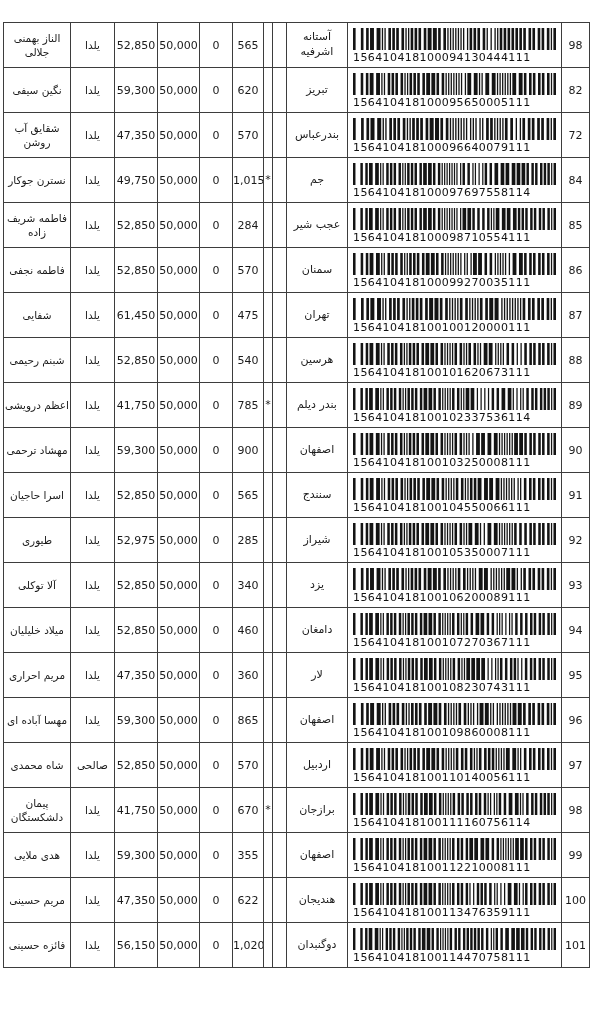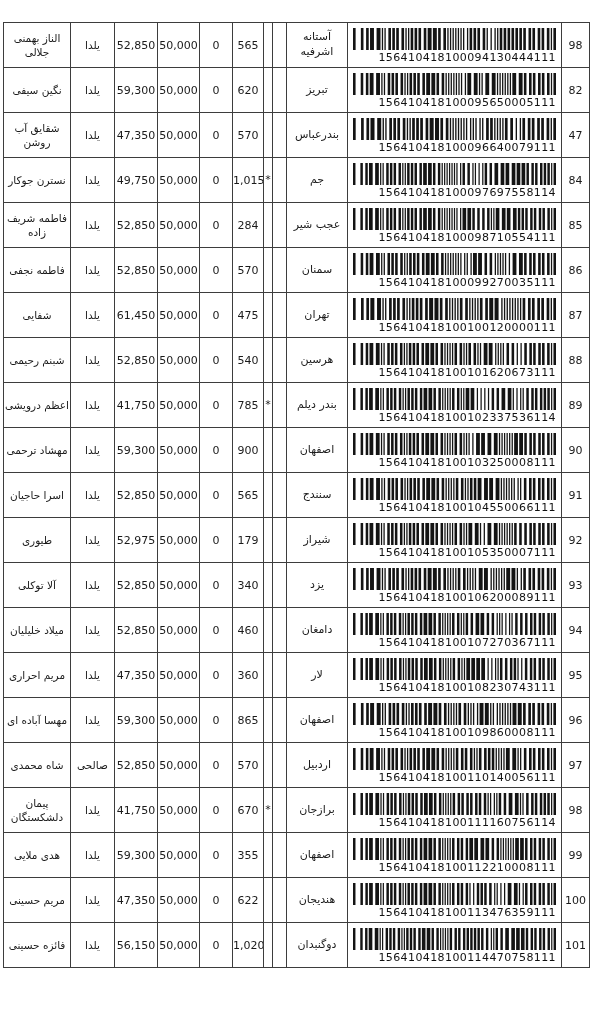--- a/index.html
+++ b/index.html
@@ -67,21 +67,21 @@
   }
   .code-wrap {
     padding: 2px 5px 1px 5px;
   }
   svg.barcode-svg {
     display: block;
     width: 100%;
     height: 22px;
   }
   .code-num {
-    text-align: right;
+    text-align: left;
     font-size: 11px;
     letter-spacing: 0.4px;
     color: #111111;
     margin-top: 1px;
     white-space: nowrap;
   }
 </style>
 </head>
 <body>
 
@@ -304,21 +304,21 @@
                 <rect x="133" y="0" width="2" height="20" fill="#141414"></rect>
                 <rect x="137" y="0" width="2" height="20" fill="#141414"></rect>
                 <rect x="140" y="0" width="2" height="20" fill="#141414"></rect>
                 <rect x="144" y="0" width="2" height="20" fill="#141414"></rect>
                 <rect x="147" y="0" width="1" height="20" fill="#141414"></rect>
                 <rect x="149" y="0" width="2" height="20" fill="#141414"></rect>
               </svg>
         <div class="code-num">156410418100096640079111</div>
       </div>
     </td>
-    <td class="c-no">47</td>
+    <td class="c-no">72</td>
   </tr>
 
   <tr>
     <td class="c-name">نسترن جوکار</td>
     <td class="c-role">یلدا</td>
     <td class="c-amt">49,750</td>
     <td class="c-base">50,000</td>
     <td class="c-zero">0</td>
     <td class="c-qty">1,015</td>
     <td class="c-star">*</td>
@@ -881,21 +881,21 @@
     </td>
     <td class="c-no">91</td>
   </tr>
 
   <tr>
     <td class="c-name">طیوری</td>
     <td class="c-role">یلدا</td>
     <td class="c-amt">52,975</td>
     <td class="c-base">50,000</td>
     <td class="c-zero">0</td>
-    <td class="c-qty">179</td>
+    <td class="c-qty">285</td>
     <td class="c-star"></td>
     <td class="c-blank"></td>
     <td class="c-city">شیراز</td>
     <td class="c-code">
       <div class="code-wrap">
         <svg class="barcode-svg" xmlns="http://www.w3.org/2000/svg" viewBox="0 0 160 20" preserveAspectRatio="none">
                 <rect x="0" y="0" width="2" height="20" fill="#141414"></rect>
                 <rect x="6" y="0" width="2" height="20" fill="#141414"></rect>
                 <rect x="10" y="0" width="2" height="20" fill="#141414"></rect>
                 <rect x="13" y="0" width="3" height="20" fill="#141414"></rect>

